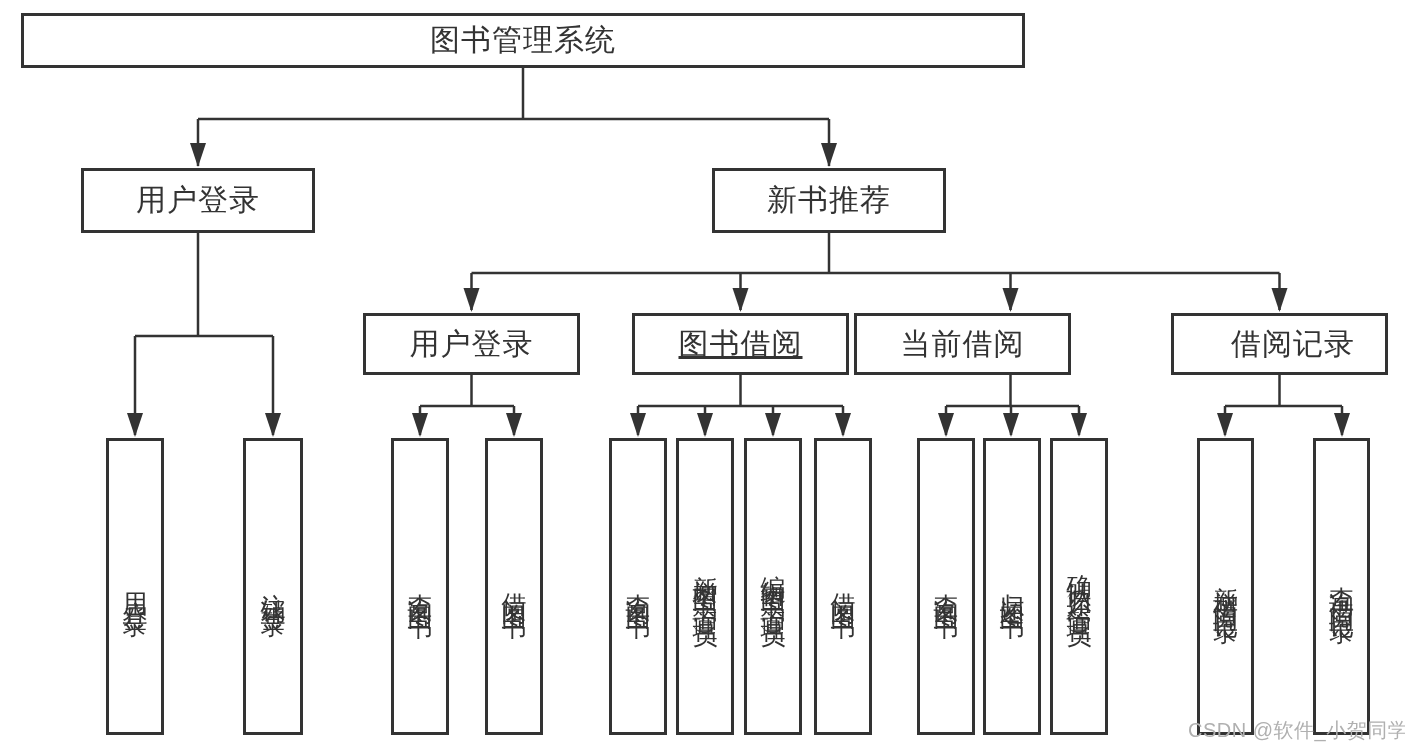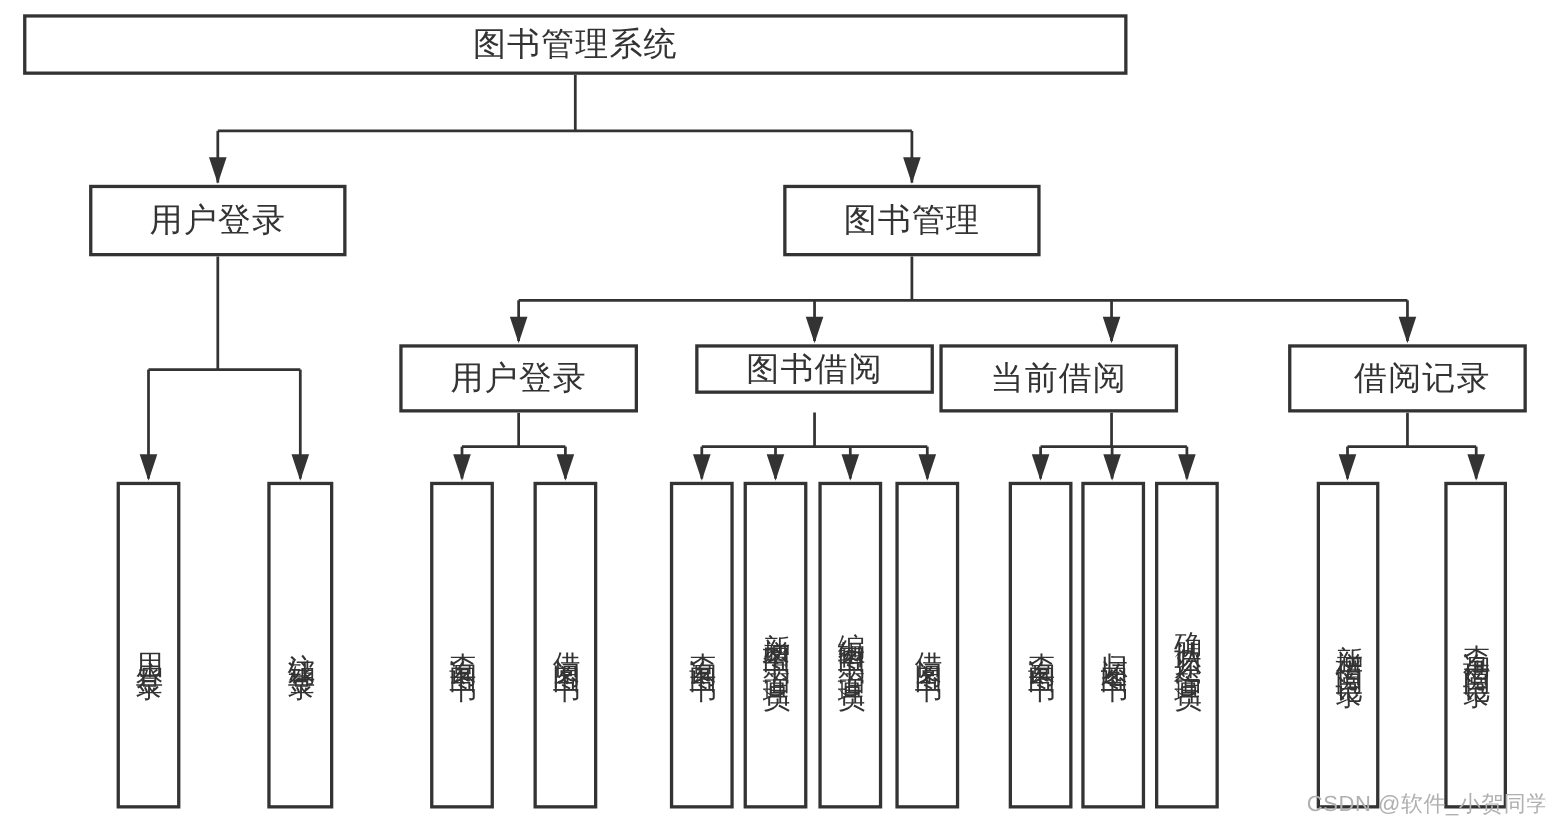--- a/index.html
+++ b/index.html
@@ -127,27 +127,27 @@
   </svg>
 
   <div class="box hbox" style="left:21px; top:13px; width:1004px; height:55px;">
     <span>图书管理系统</span>
   </div>
 
   <div class="box hbox" style="left:81px; top:168px; width:234px; height:65px;">
     <span>用户登录</span>
   </div>
   <div class="box hbox" style="left:712px; top:168px; width:234px; height:65px;">
-    <span>图书管理</span>
+    <span>新书推荐</span>
   </div>
 
   <div class="box hbox" style="left:363px; top:313px; width:217px; height:62px;">
     <span>用户登录</span>
   </div>
-  <div class="box hbox" style="left:632px; top:313px; width:217px; height:45px;">
+  <div class="box hbox" style="left:632px; top:313px; width:217px; height:62px;text-decoration:underline;">
     <span>图书借阅</span>
   </div>
   <div class="box hbox" style="left:854px; top:313px; width:217px; height:62px;font-family:Liberation Mono, monospace;">
     <span>当前借阅</span>
   </div>
   <div class="box hbox" style="left:1171px; top:313px; width:217px; height:62px;padding-left:27px;">
     <span>借阅记录</span>
   </div>
 
   <div class="box vbox" style="left:106px; top:438px; width:58px; height:297px;">

